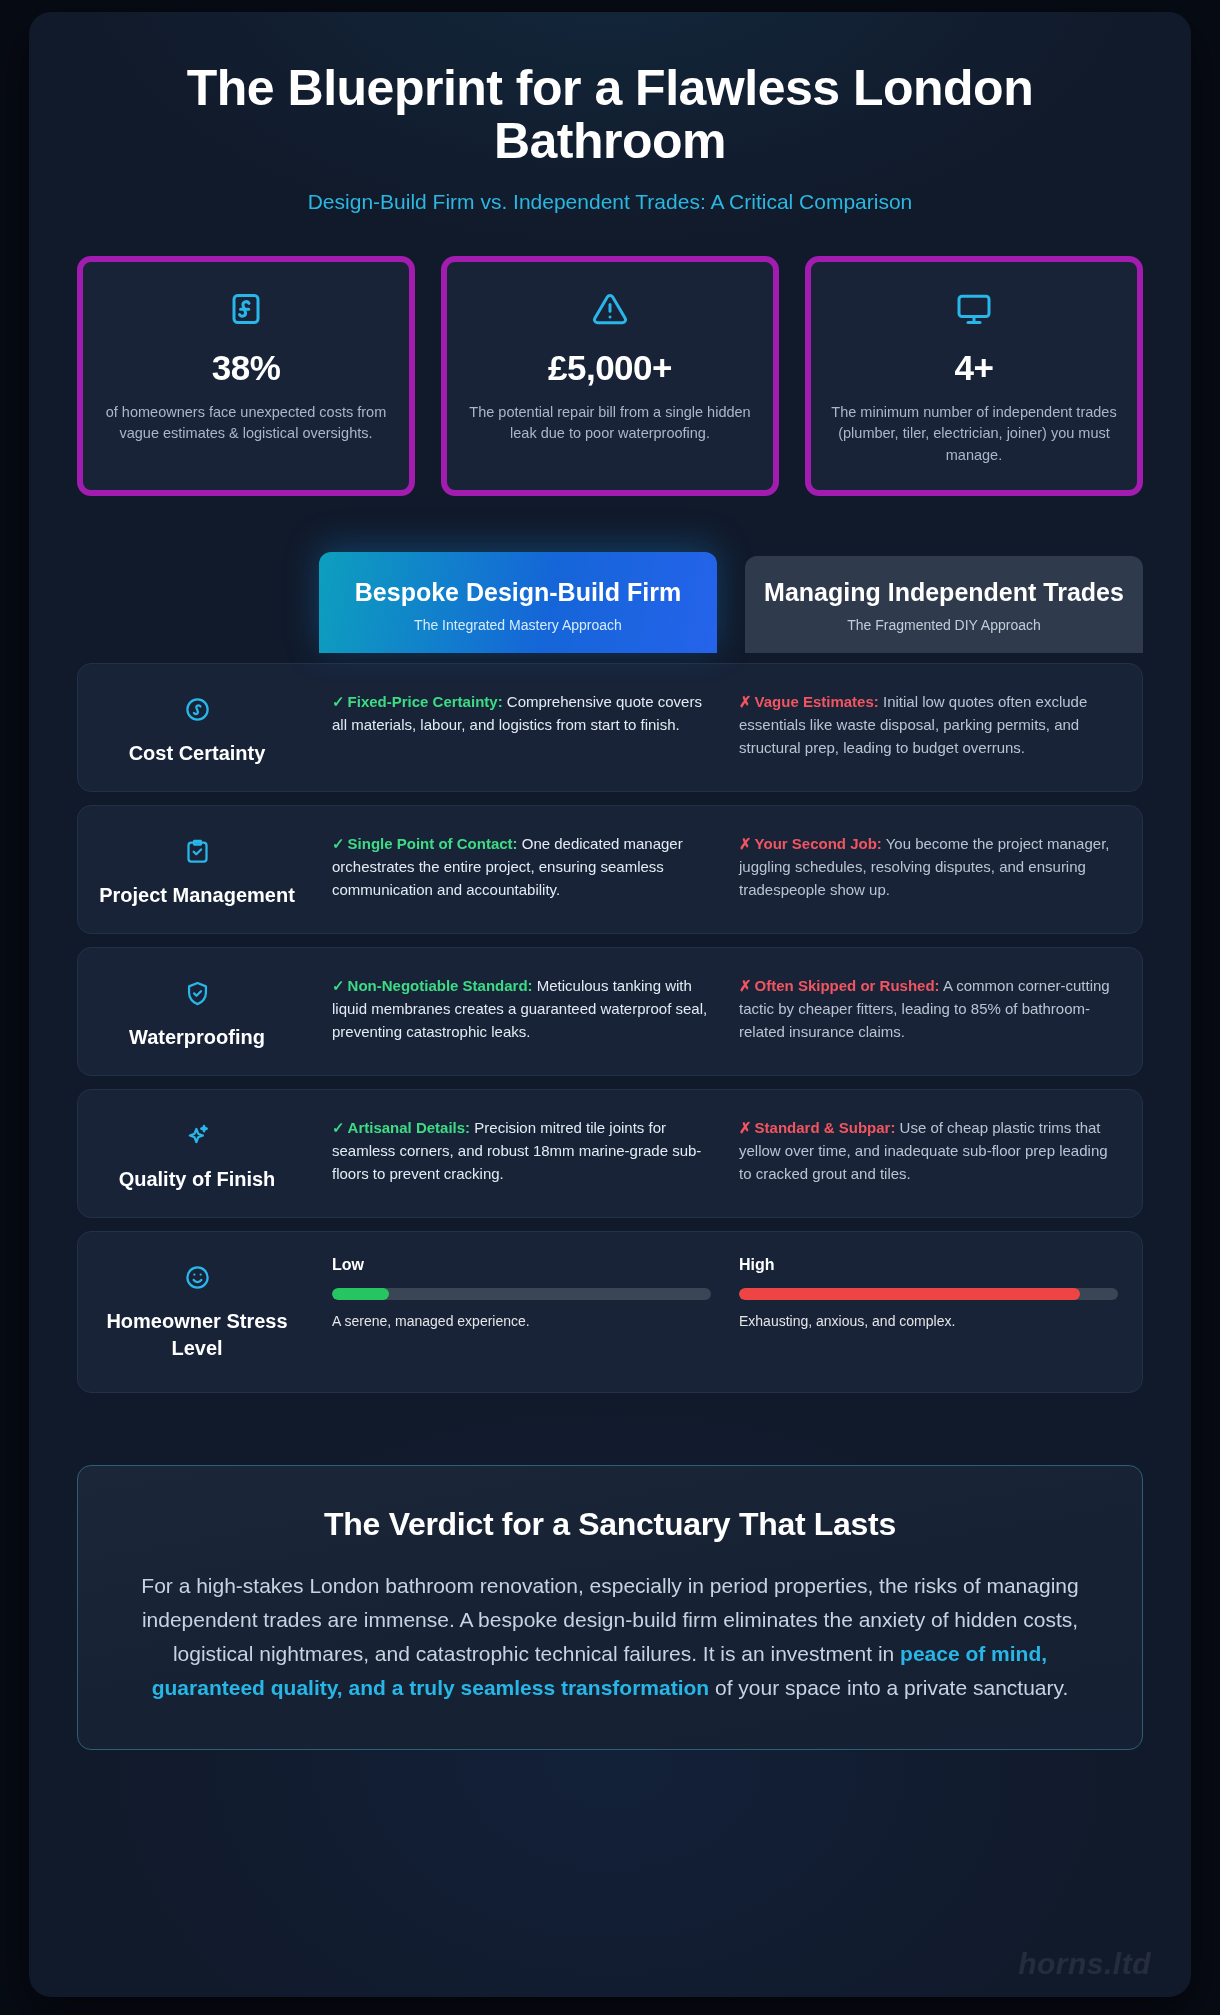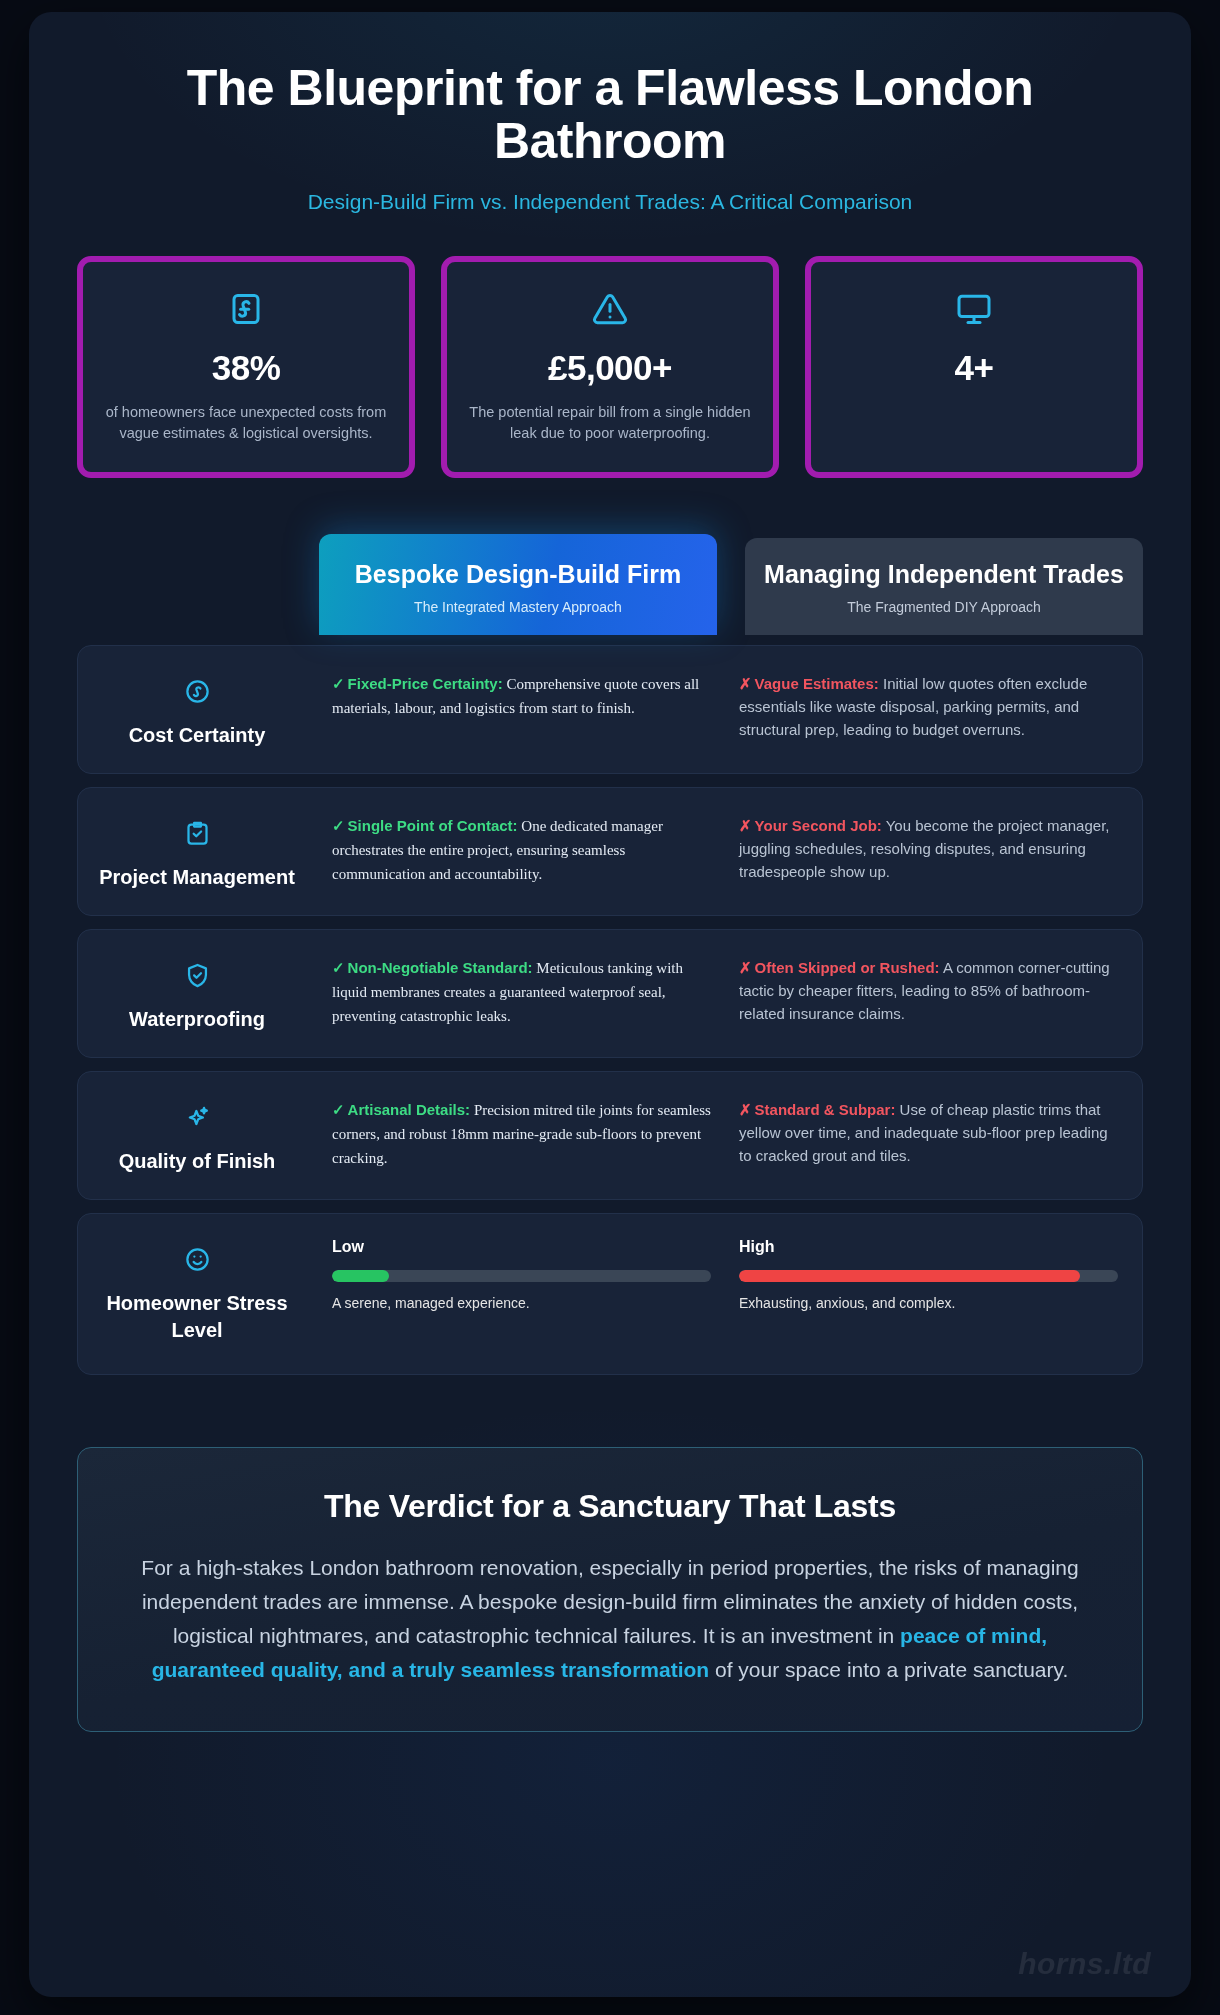--- a/index.html
+++ b/index.html
@@ -152,21 +152,21 @@
   .cell {
     font-size: 15px;
     line-height: 1.55;
     color: #ccd5e2;
     padding-top: 4px;
   }
   .cell .mark { font-weight: 700; margin-right: 3px; }
   .cell .lead { font-weight: 700; }
   .cell.pro .mark, .cell.pro .lead { color: #3ddc84; }
   .cell.con .mark, .cell.con .lead { color: #f2555f; }
-  .cell.pro .body { color: #e4ebf4; font-family: Liberation Serif, serif; }
+  .cell.pro .body { color: #e4ebf4; }
   .cell.con .body { color: #b9c4d3; }
 
   
   .row.stress { padding-bottom: 30px; }
   .stress-cell { padding-top: 2px; }
   .stress-label {
     color: #ffffff;
     font-size: 16px;
     font-weight: 700;
   }
@@ -259,20 +259,21 @@
 
         <div class="stat-card">
           <div class="stat-icon">
             <svg viewBox="0 0 24 24" fill="none" stroke="currentColor" stroke-width="2" stroke-linecap="round" stroke-linejoin="round">
               <rect x="2" y="3.5" width="20" height="13.5" rx="2"></rect>
               <line x1="8" y1="21" x2="16" y2="21"></line>
               <line x1="12" y1="17" x2="12" y2="21"></line>
             </svg>
           </div>
           <div class="stat-value">4+</div>
+          <div class="stat-desc">The minimum number of independent trades (plumber, tiler, electrician, joiner) you must manage.</div>
         </div>
 
       </div>
 
       <div class="cmp-headers">
         <div></div>
         <div class="cmp-head pro">
           <div class="cmp-head-title">Bespoke Design-Build Firm</div>
           <div class="cmp-head-sub">The Integrated Mastery Approach</div>
         </div>

